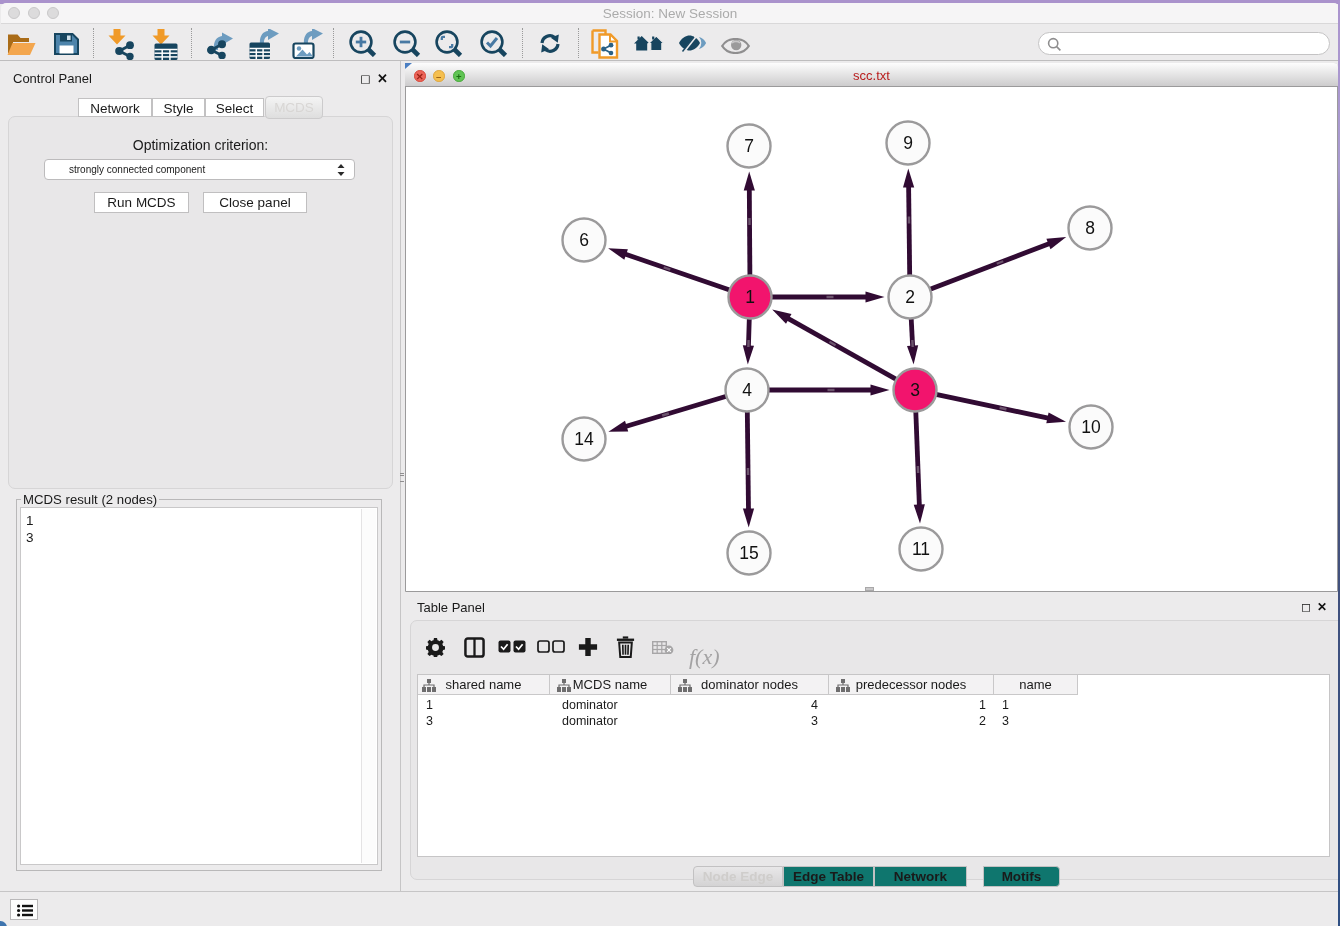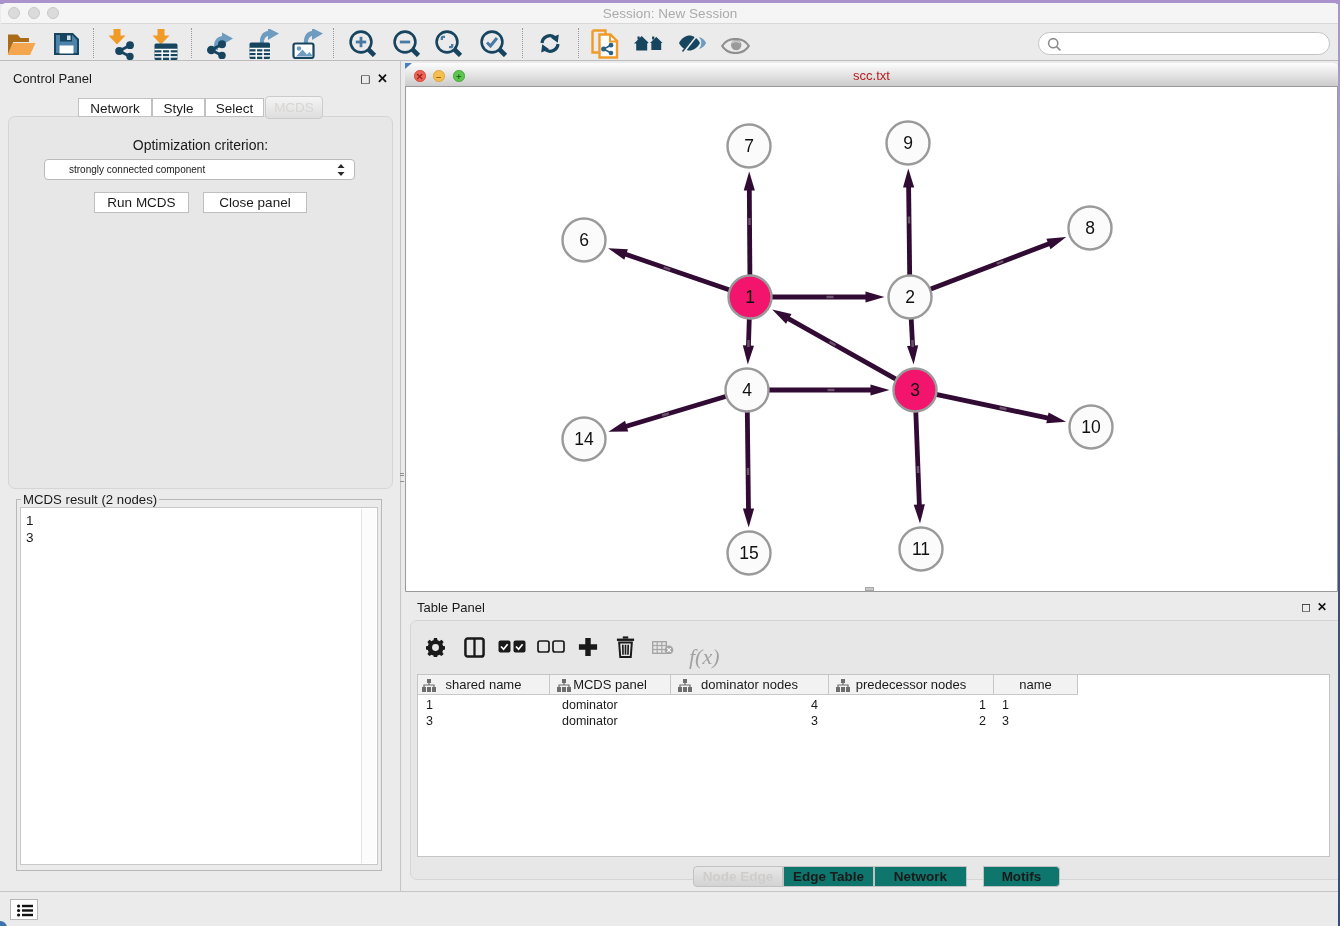--- a/index.html
+++ b/index.html
@@ -370,21 +370,21 @@
         <line x1="9.8" y1="0.7" x2="9.8" y2="12.3"></line>
       </g>
 <circle cx="17" cy="9" r="4.4" fill="#a7a6a7"></circle>
 <path d="M15.2 7.2 l3.6 3.6 M18.8 7.2 l-3.6 3.6" stroke="#ffffff" stroke-width="1.2"></path>
 </svg>
 
 <div class="abs" style="left:272px;top:16px;font-family:'Liberation Serif',serif;font-style:italic;font-size:22px;color:#a3a2a3;">f(x)</div>
 </div>
 <div class="abs" id="thead">
 <div class="hcell" style="left:0; width:132px;">shared name</div>
-<div class="hcell" style="left:132px; width:121px;">MCDS panel</div>
+<div class="hcell" style="left:132px; width:121px;">MCDS name</div>
 <div class="hcell" style="left:253px; width:158px;">dominator nodes</div>
 <div class="hcell" style="left:411px; width:165px;">predecessor nodes</div>
 <div class="hcell" style="left:576px; width:84px;">name</div>
 <svg class="abs hicon" style="left:4px;top:3.5px;" width="14" height="13" viewBox="0 0 14 13">
       <g fill="#6e6d6e">
         <rect x="5" y="0" width="4" height="4"></rect>
         <rect x="0" y="8" width="4" height="5"></rect>
         <rect x="5" y="8" width="4" height="5"></rect>
         <rect x="10" y="8" width="4" height="5"></rect>
       </g>

